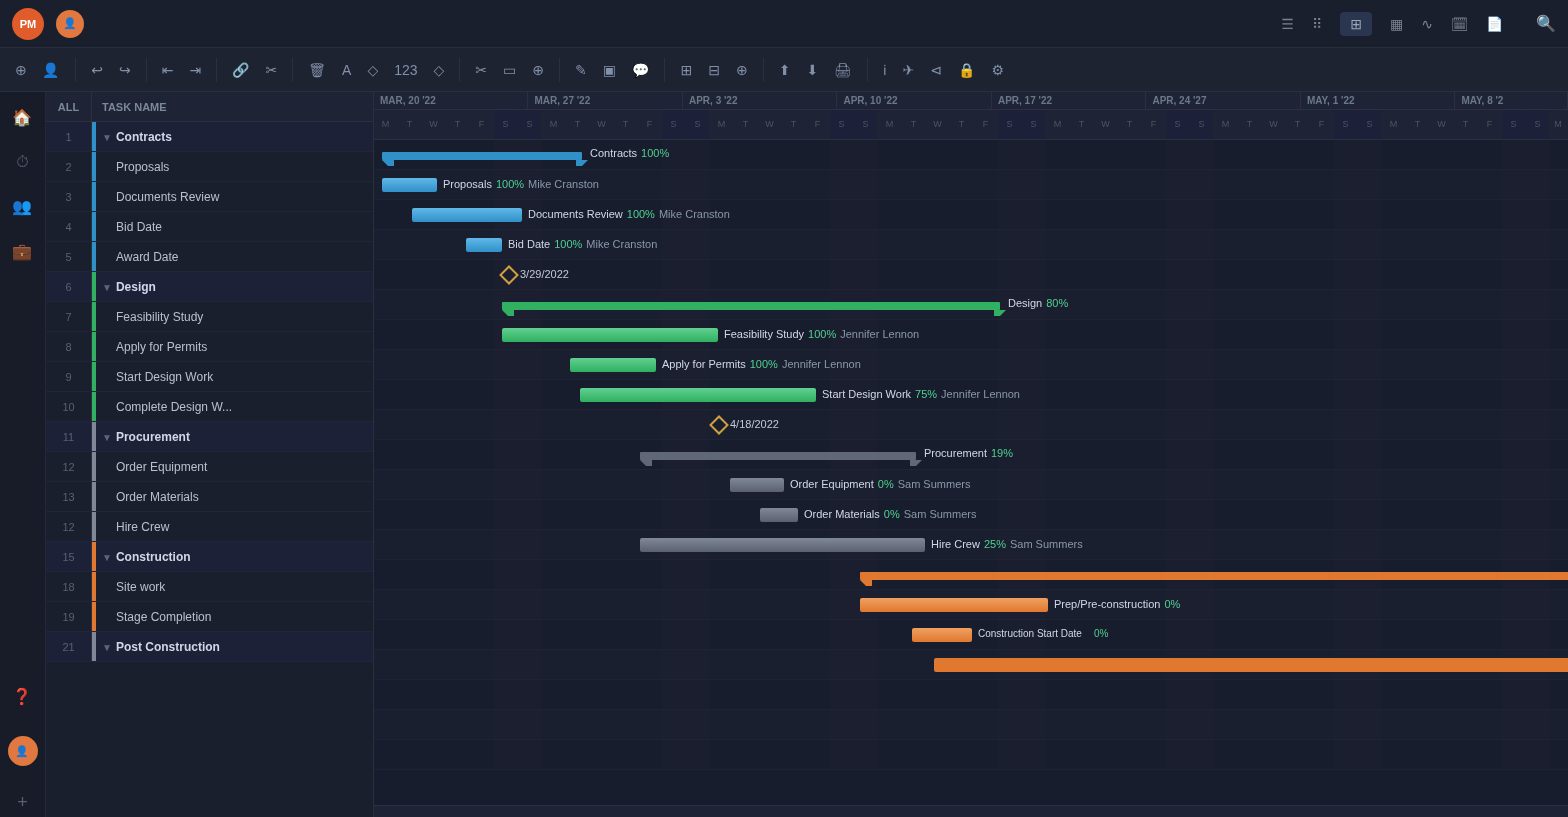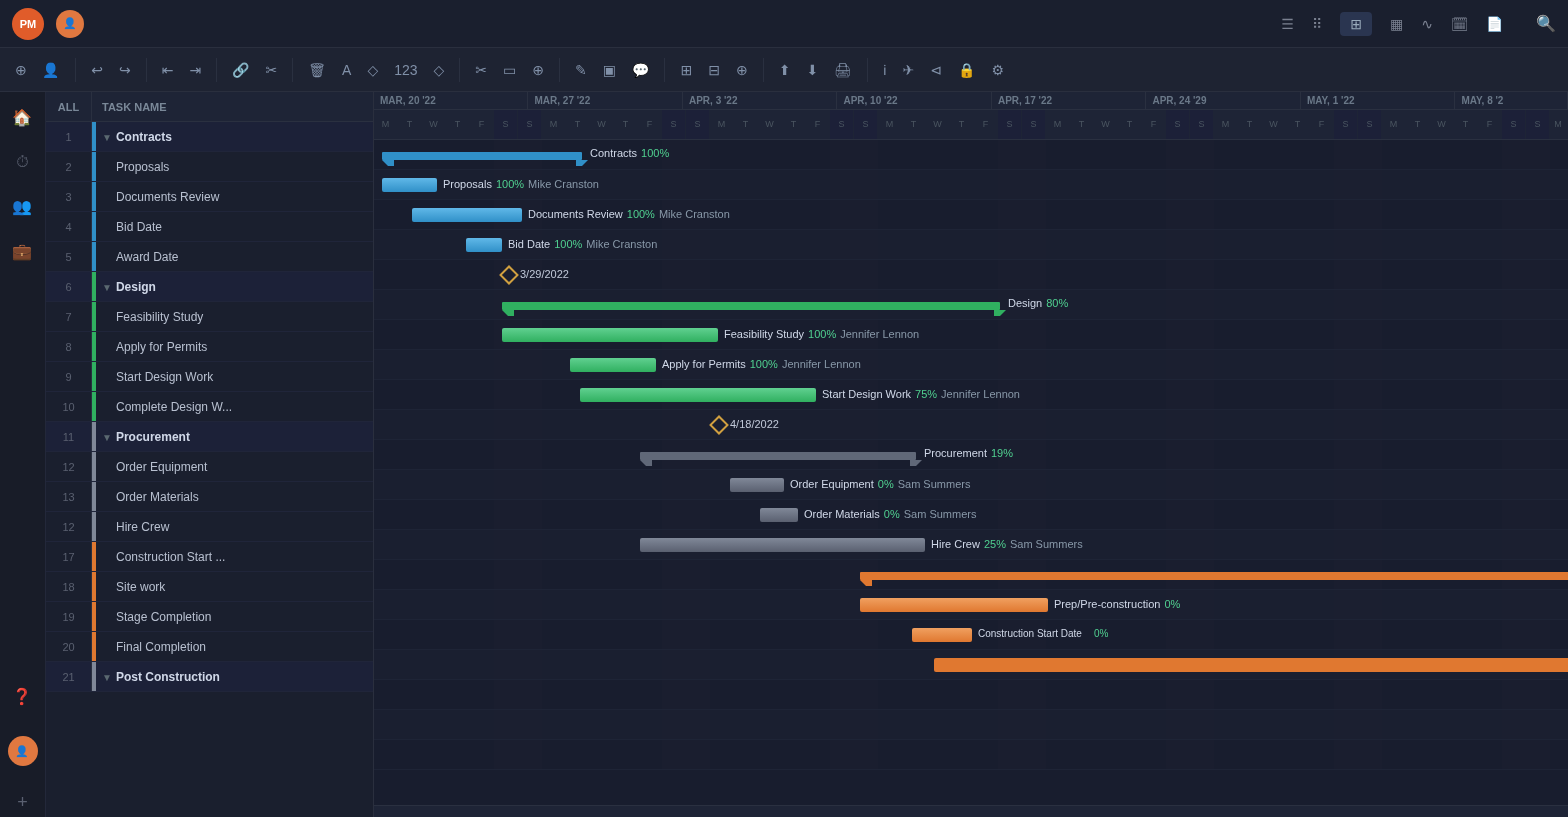--- a/index.html
+++ b/index.html
@@ -224,57 +224,52 @@
         <div class="task-row">
           <div class="task-num">13</div>
           <div class="task-bar-color" style="background: rgb(128, 136, 152);"></div>
           <div class="task-name sub">Order Materials</div>
         </div>
         <div class="task-row">
           <div class="task-num">12</div>
           <div class="task-bar-color" style="background: rgb(128, 136, 152);"></div>
           <div class="task-name sub">Hire Crew</div>
         </div>
-        <div class="task-row">
-          <div class="task-num">17</div>
+        <div class="task-row group-row">
+          <div class="task-num">15</div>
           <div class="task-bar-color" style="background: rgb(224, 120, 48);"></div>
-          <div class="task-name sub">Construction Start ...</div>
+          <div class="task-name group"><span class="expand-icon">▼</span>Construction</div>
         </div>
         <div class="task-row">
           <div class="task-num">18</div>
           <div class="task-bar-color" style="background: rgb(224, 120, 48);"></div>
           <div class="task-name sub">Site work</div>
         </div>
         <div class="task-row">
           <div class="task-num">19</div>
           <div class="task-bar-color" style="background: rgb(224, 120, 48);"></div>
           <div class="task-name sub">Stage Completion</div>
-        </div>
-        <div class="task-row">
-          <div class="task-num">20</div>
-          <div class="task-bar-color" style="background: rgb(224, 120, 48);"></div>
-          <div class="task-name sub">Final Completion</div>
         </div>
         <div class="task-row group-row">
           <div class="task-num">21</div>
           <div class="task-bar-color" style="background: rgb(128, 136, 152);"></div>
           <div class="task-name group"><span class="expand-icon">▼</span>Post Construction</div>
         </div>
       </div>
   </div>
 
   <div class="gantt-panel" id="gantt-panel" style="flex:1;display:flex;flex-direction:column;overflow:hidden;">
     <div class="gantt-header" id="gantt-header">
         <div class="gantt-months">
           <div class="gantt-month" style="width: 165px;">MAR, 20 '22</div>
           <div class="gantt-month" style="width: 165px;">MAR, 27 '22</div>
           <div class="gantt-month" style="width: 165px;">APR, 3 '22</div>
           <div class="gantt-month" style="width: 165px;">APR, 10 '22</div>
           <div class="gantt-month" style="width: 165px;">APR, 17 '22</div>
-          <div class="gantt-month" style="width: 165px;">APR, 24 '29</div>
+          <div class="gantt-month" style="width: 165px;">APR, 24 '27</div>
           <div class="gantt-month" style="width: 165px;">MAY, 1 '22</div>
           <div class="gantt-month" style="width: 120px;">MAY, 8 '2</div>
         </div>
         <div class="gantt-days">
           <div class="gantt-day" style="width: 24px; flex-shrink: 0;">
             <span class="day-letter">M</span>
           </div>
           <div class="gantt-day" style="width: 24px; flex-shrink: 0;">
             <span class="day-letter">T</span>
           </div>

